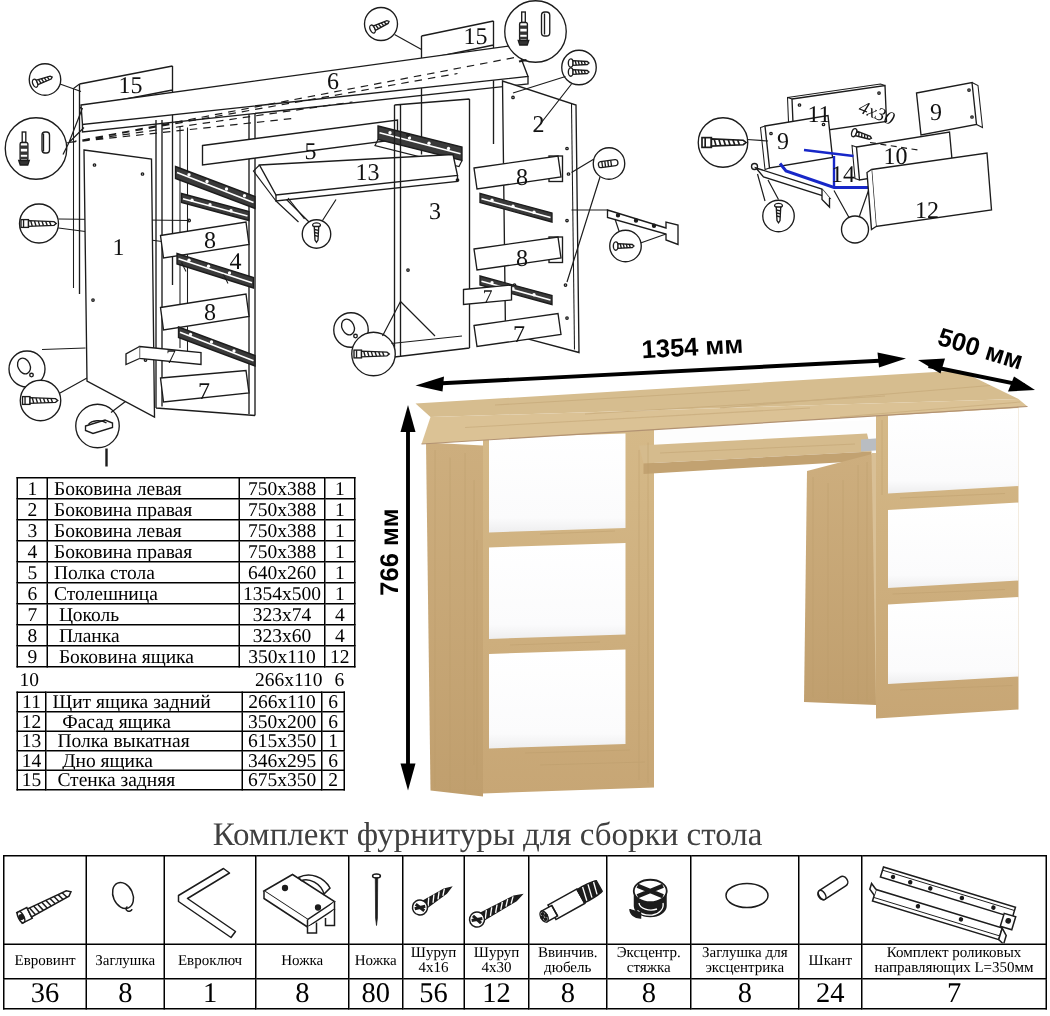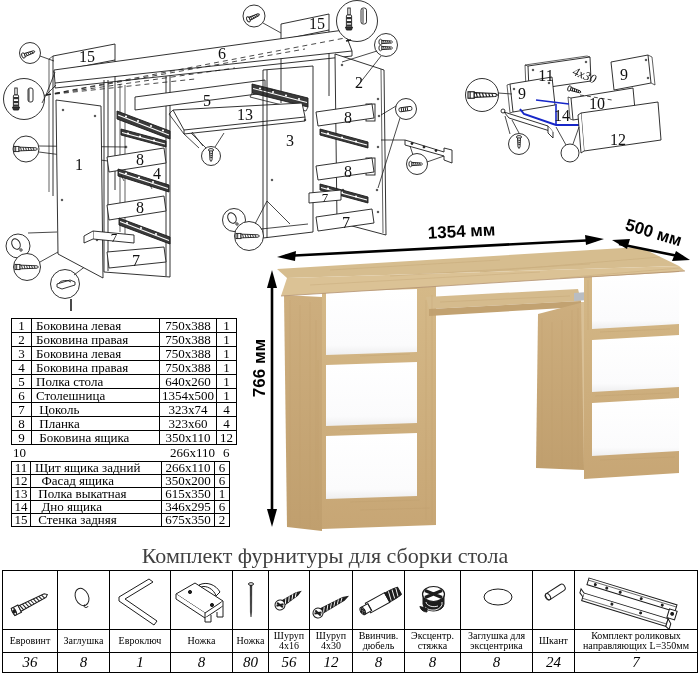--- a/index.html
+++ b/index.html
@@ -15,21 +15,21 @@
   .pt .n{padding-left:4px;}
   #ptA{left:11px;top:318px;width:225px;}
   #ptB{left:11px;top:461px;width:218px;}
   #row10{position:absolute;left:11px;top:444px;width:230px;height:15px;font-size:13px;white-space:nowrap;}
   #row10 span{position:absolute;top:1px;}
   #title{position:absolute;left:0;top:543px;width:650px;text-align:center;font-size:22px;color:#404040;}
   #hw{left:2px;top:570px;width:696px;position:absolute;table-layout:fixed;}
   #hw td{border:1px solid #000;padding:0;text-align:center;vertical-align:middle;}
   #hw .ic{height:58px;} #hw .ic svg{display:block;margin:0 auto;}
   #hw .nm{height:22px;font-size:10px;line-height:1.02;margin-top:45px;}
-  #hw .qt{height:19px;font-size:15px;line-height:19px;font-style:italic;}
+  #hw .qt{height:19px;font-size:19px;line-height:19px;}
 </style>
 </head>
 <body>
 
 <svg id="diagrams" width="700" height="318" viewBox="0 0 700 318" fill="none" stroke="#1c1c1c" stroke-width="0.9">
 <defs>
 <g id="scr-euro" stroke="#1c1c1c" stroke-width="0.9" fill="#fff">
   <rect x="0" y="-2.6" width="5" height="5.2"></rect>
   <line x1="1.7" y1="-2.6" x2="1.7" y2="2.6"></line>
   <path d="M5,-1.9 L22,-1.2 L23.5,0 L22,1.2 L5,1.9 Z"></path>

